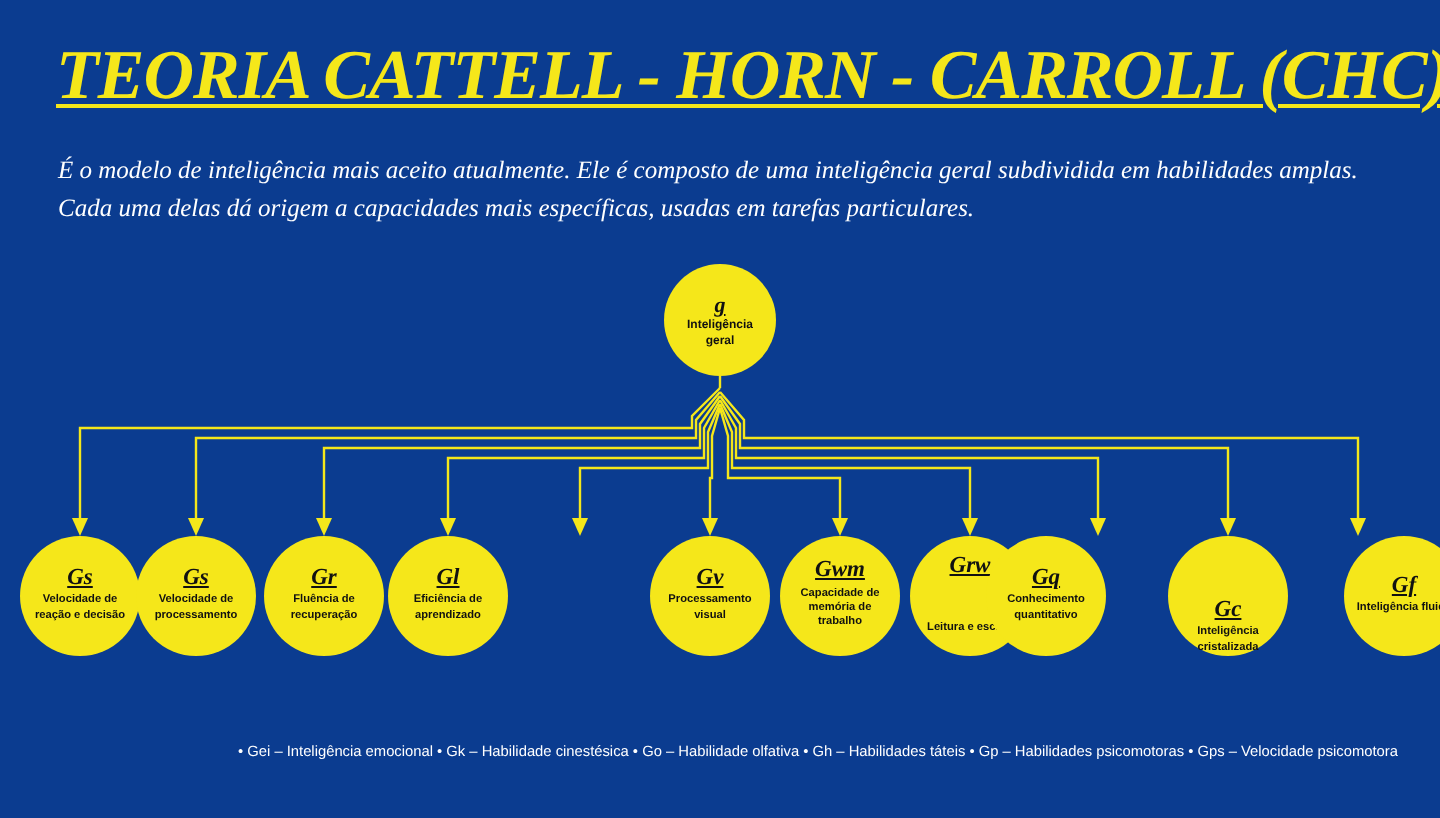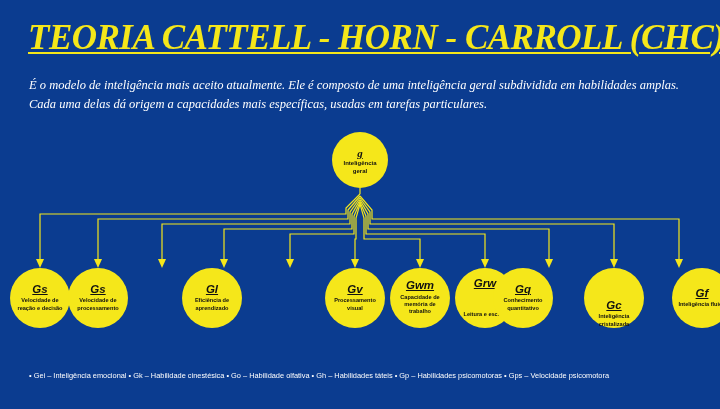--- a/index.html
+++ b/index.html
@@ -109,21 +109,21 @@
     background: #f5e71a;
     color: #111111;
     display: flex;
     flex-direction: column;
     align-items: center;
     justify-content: center;
     box-sizing: border-box;
     top: 148px;
   }
   .leaf-letter {
-    font-family: Liberation Sans, sans-serif;
+    font-family: Liberation Serif, serif;
     font-style: italic;
     font-weight: bold;
     font-size: 11.5px;
     text-decoration: underline;
     line-height: 1;
     margin-bottom: 2px;
   }
   .leaf-label {
     font-size: 5.6px;
     font-weight: bold;
@@ -143,20 +143,21 @@
     color: #f5e71a;
     font-size: 7.6px;
     font-weight: bold;
     line-height: 1.4;
   }
   .footer-list {
     color: #ffffff;
     font-size: 7.4px;
     line-height: 1.4;
     margin-top: 11px;
+    text-align: right;
   }
 </style>
 </head>
 <body>
 
 <div class="page">
 
   <div class="title">TEORIA CATTELL - HORN - CARROLL (CHC)</div>
 
   <div class="intro">É o modelo de inteligência mais aceito atualmente. Ele é composto de uma inteligência geral subdividida em habilidades amplas. Cada uma delas dá origem a capacidades mais específicas, usadas em tarefas particulares.</div>
@@ -201,21 +202,25 @@
     </div>
 
     <div class="leaf" style="left:10px;">
       <div class="leaf-letter">Gs</div>
       <div class="leaf-label">Velocidade de reação e decisão</div>
     </div>
     <div class="leaf" style="left:68px;">
       <div class="leaf-letter">Gs</div>
       <div class="leaf-label">Velocidade de processamento</div>
     </div>
-    <div class="leaf" style="left:182px;">
+    <div class="leaf" style="left:132px;">
+      <div class="leaf-letter">Gr</div>
+      <div class="leaf-label">Fluência de recuperação</div>
+    </div>
+    <div class="leaf" style="left:194px;">
       <div class="leaf-letter">Gl</div>
       <div class="leaf-label">Eficiência de aprendizado</div>
     </div>
     <div class="leaf" style="left:390px;">
       <div class="leaf-letter">Gwm</div>
       <div class="leaf-label">Capacidade de memória de trabalho</div>
     </div>
     <div class="leaf" style="left:325px;">
       <div class="leaf-letter">Gv</div>
       <div class="leaf-label">Processamento visual</div>

